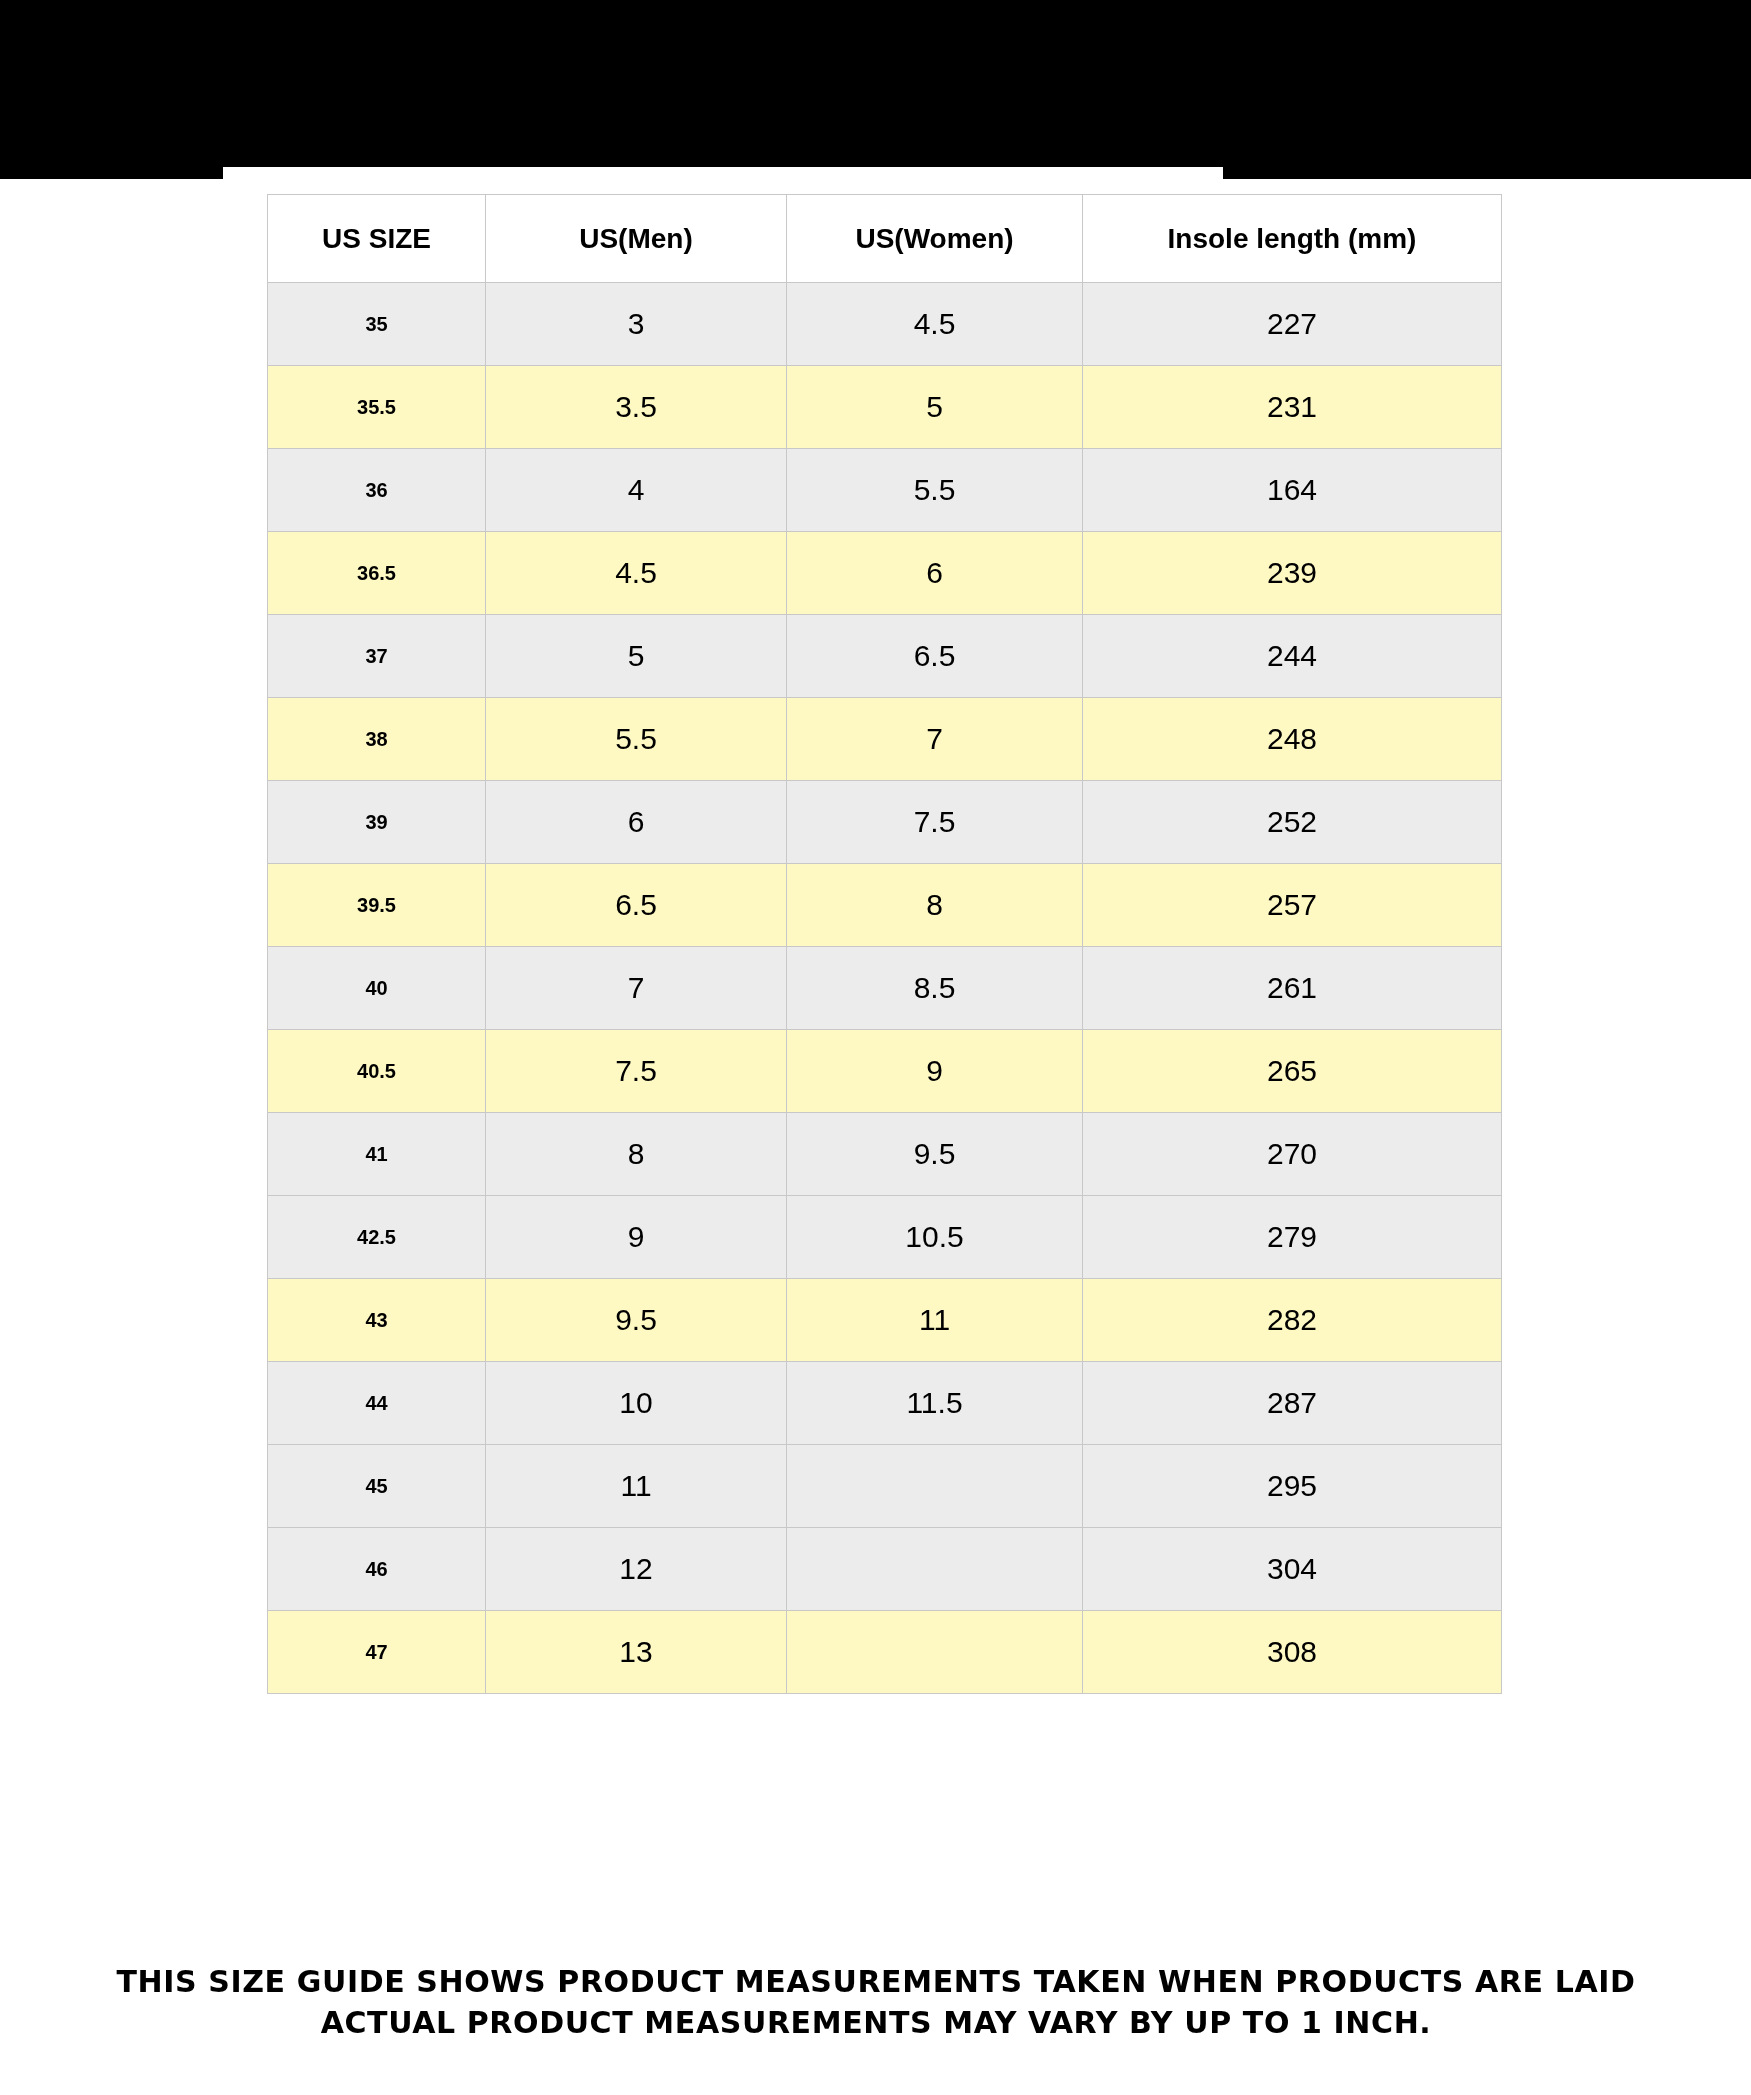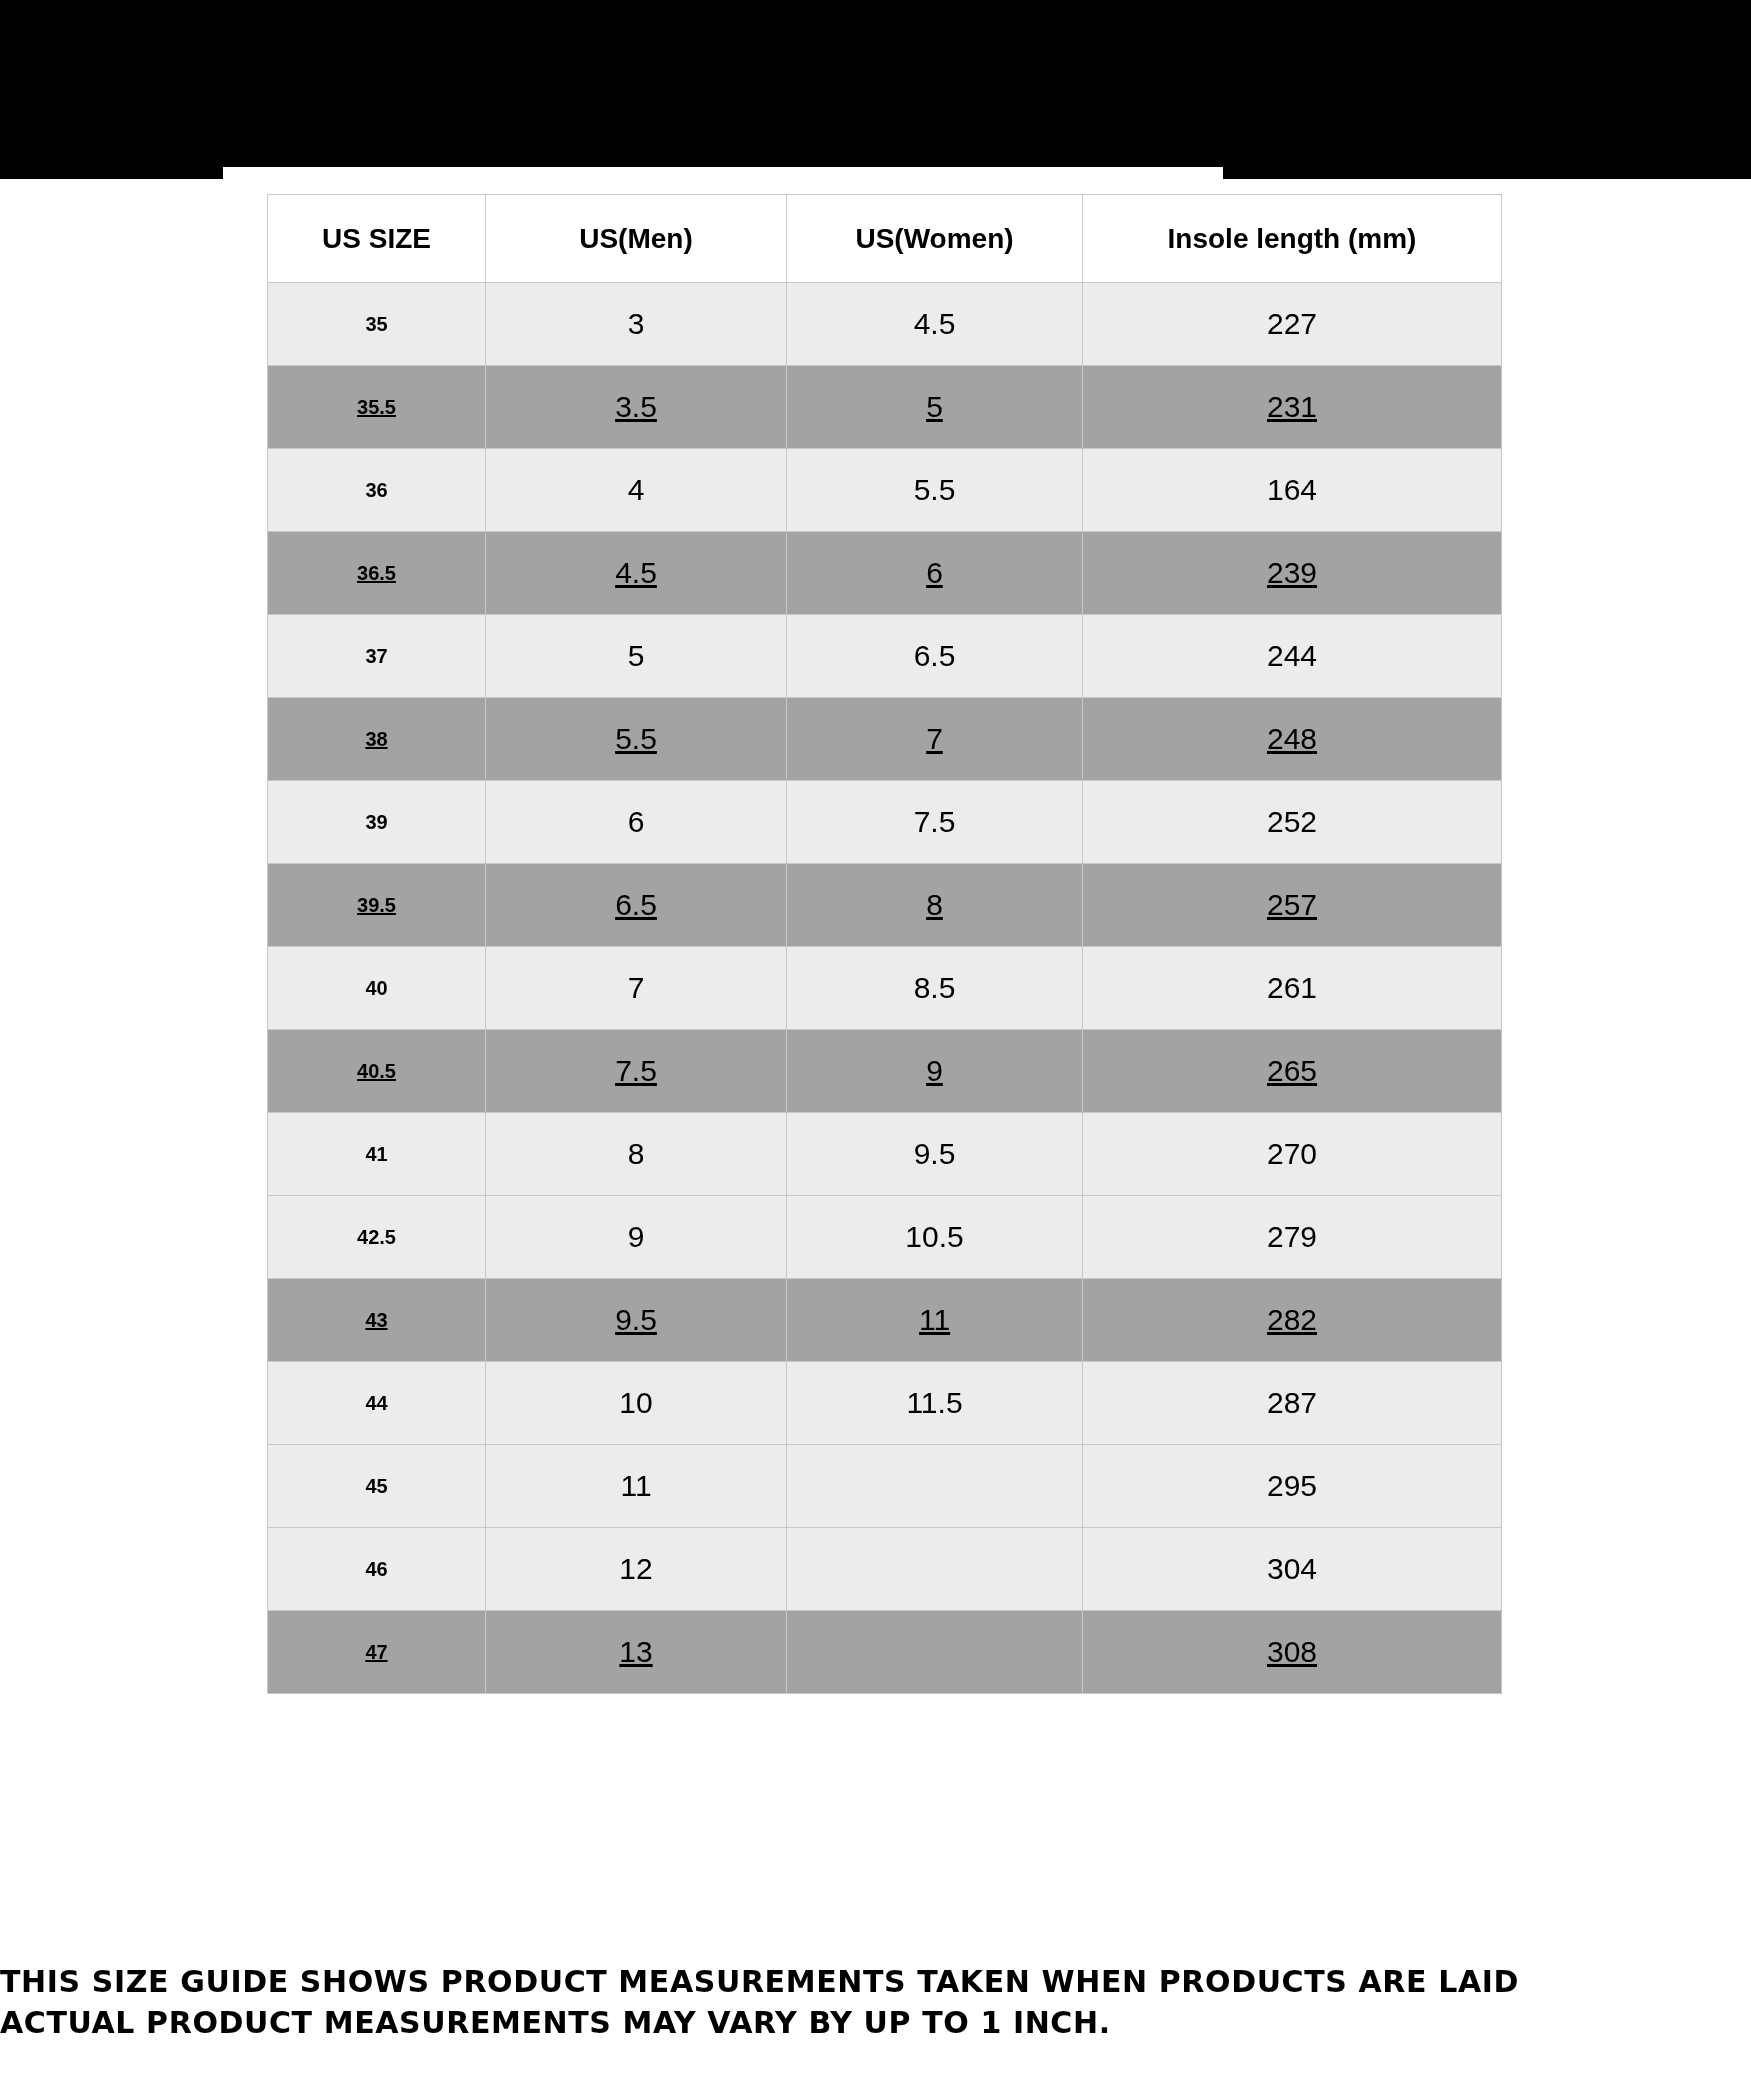--- a/index.html
+++ b/index.html
@@ -77,34 +77,34 @@
     font-weight: normal;
   }
   table.size-table td.col-size {
     font-weight: bold;
     font-size: 20px;
   }
   tr.shade td {
     background: #ececec;
   }
   tr.plain td {
-    background: #a3a3a3;
-    text-decoration: underline;
+    background: #fef9c3;
   }
   
   col.c1 { width: 218px; }
   col.c2 { width: 301px; }
   col.c3 { width: 296px; }
   col.c4 { width: 419px; }
 
   .footer {
     position: absolute;
     left: 0;
     top: 1962px;
     width: 1752px;
+    text-align: center;
     font-family: "DejaVu Sans", sans-serif;
     font-weight: bold;
     font-size: 30px;
     letter-spacing: 0.6px;
     color: #000000;
     line-height: 1.35;
   }
   .footer-line {
     display: block;
   }

